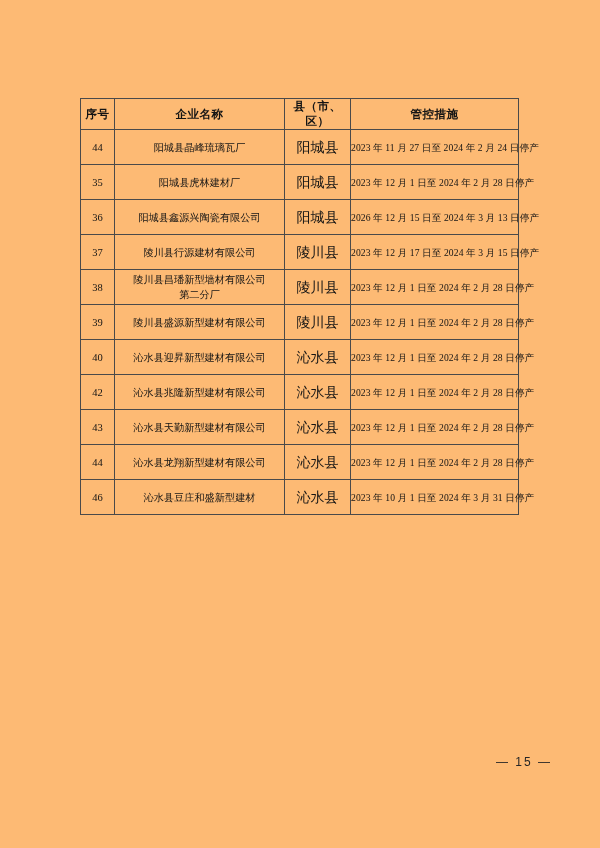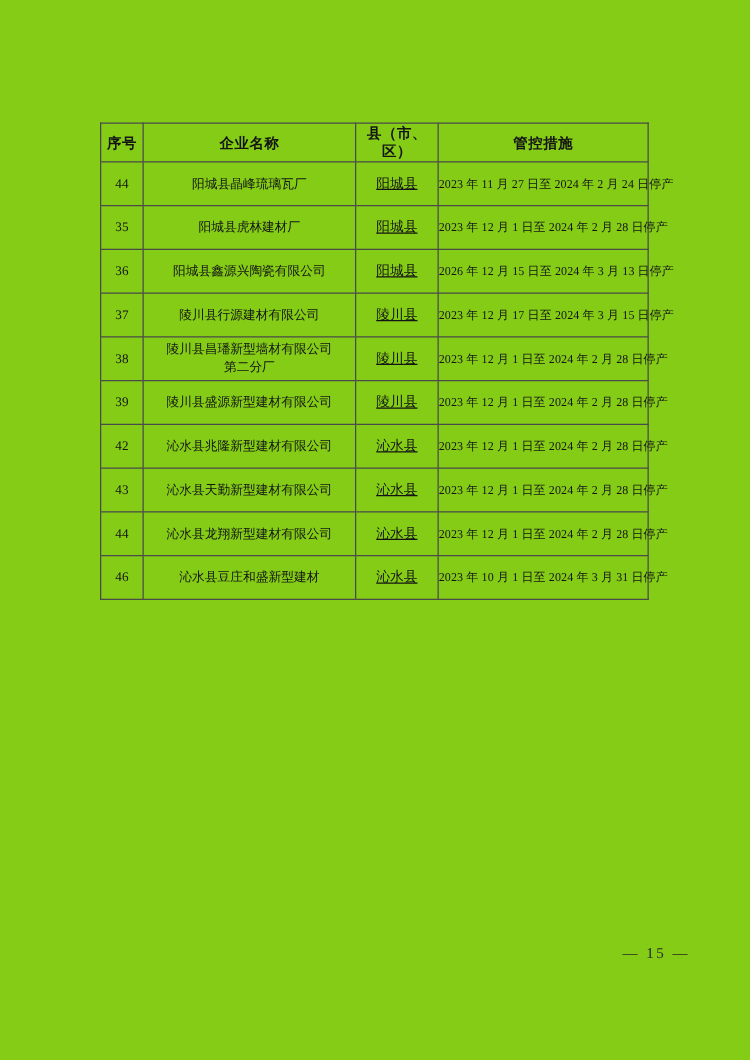--- a/index.html
+++ b/index.html
@@ -11,21 +11,21 @@
     height: 848px;
     background: #ffffff;
     font-family: "Liberation Serif", "DejaVu Serif", serif;
     color: #1a1a1a;
     position: relative;
     overflow: hidden;
   }
   .page {
     position: absolute;
     inset: 0;
-    background: #84cc16;
+    background: #fdba74;
   }
   .page-body {
     position: absolute;
     left: 80px;
     top: 98px;
     width: 438px;
   }
   table.control-table {
     width: 438px;
     border-collapse: collapse;
@@ -57,40 +57,39 @@
   col.c-measure { width: 168px; }
 
   td.seq-cell {
     font-family: "Liberation Serif", "DejaVu Serif", serif;
     font-size: 10.5px;
   }
   td.name-cell {
     padding: 2px 4px;
   }
   td.county-cell {
-    font-size: 11px;
-    text-decoration: underline;
+    font-size: 14px;
   }
   td.measure-cell {
     font-size: 9.6px;
     letter-spacing: 0.1px;
     white-space: nowrap;
   }
   .name-line {
     display: block;
     line-height: 15px;
   }
   .page-number {
     position: absolute;
     right: 48px;
     top: 755px;
     font-size: 12px;
     letter-spacing: 2px;
     color: #262626;
-    font-family: Liberation Serif, serif;
+    font-family: Liberation Sans, sans-serif;
   }
 </style>
 </head>
 <body>
 
 <div class="page">
   <div class="page-body">
     <table class="control-table">
       <colgroup>
         <col class="c-seq">
@@ -150,20 +149,28 @@
           </tr>
           <tr>
             <td class="seq-cell">39</td>
             <td class="name-cell">
               <span class="name-line">陵川县盛源新型建材有限公司</span>
             </td>
             <td class="county-cell">陵川县</td>
             <td class="measure-cell">2023 年 12 月 1 日至 2024 年 2 月 28 日停产</td>
           </tr>
           <tr>
+            <td class="seq-cell">40</td>
+            <td class="name-cell">
+              <span class="name-line">沁水县迎昇新型建材有限公司</span>
+            </td>
+            <td class="county-cell">沁水县</td>
+            <td class="measure-cell">2023 年 12 月 1 日至 2024 年 2 月 28 日停产</td>
+          </tr>
+          <tr>
             <td class="seq-cell">42</td>
             <td class="name-cell">
               <span class="name-line">沁水县兆隆新型建材有限公司</span>
             </td>
             <td class="county-cell">沁水县</td>
             <td class="measure-cell">2023 年 12 月 1 日至 2024 年 2 月 28 日停产</td>
           </tr>
           <tr>
             <td class="seq-cell">43</td>
             <td class="name-cell">

